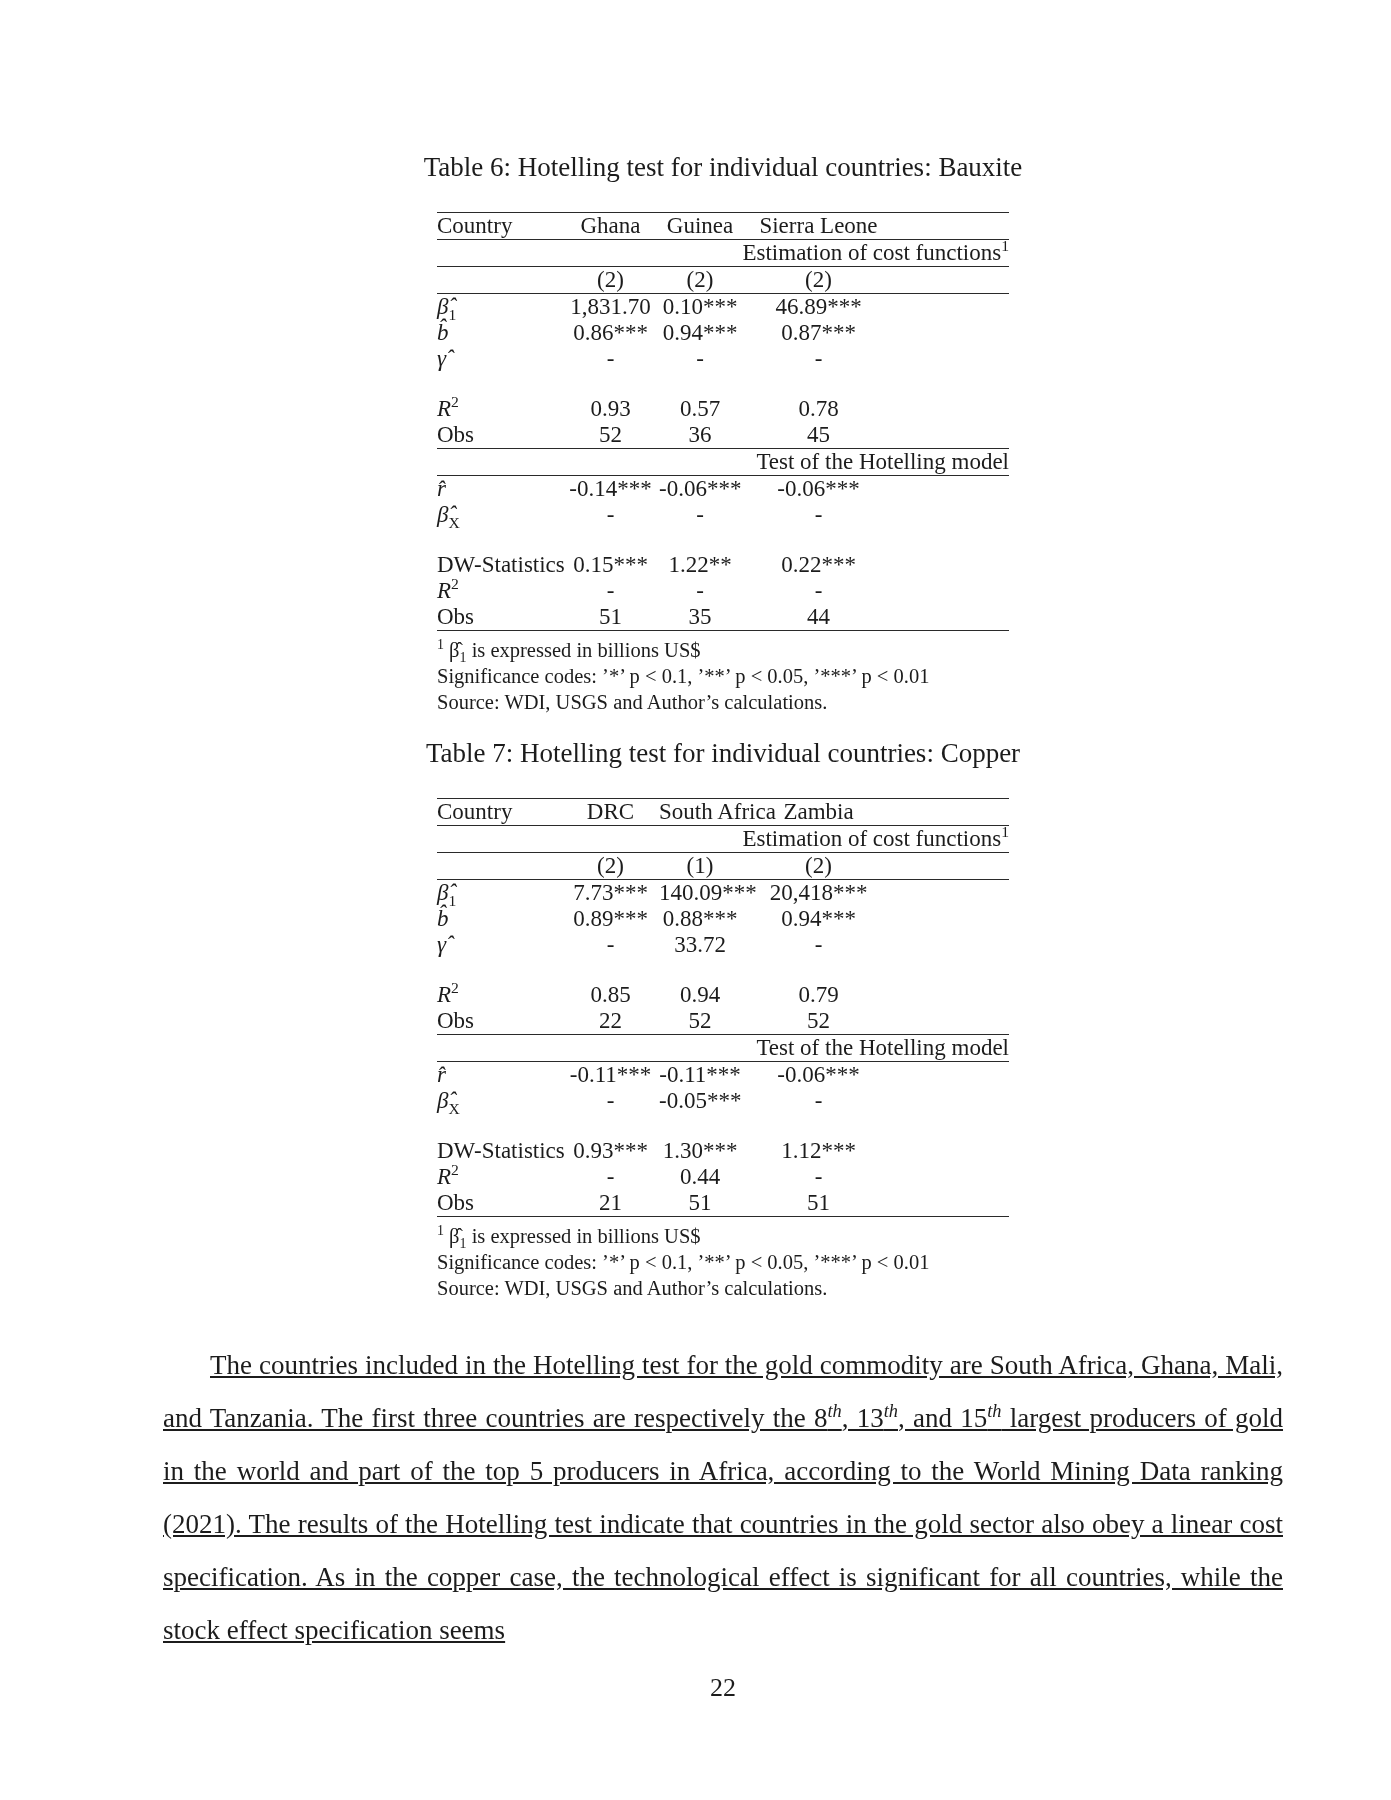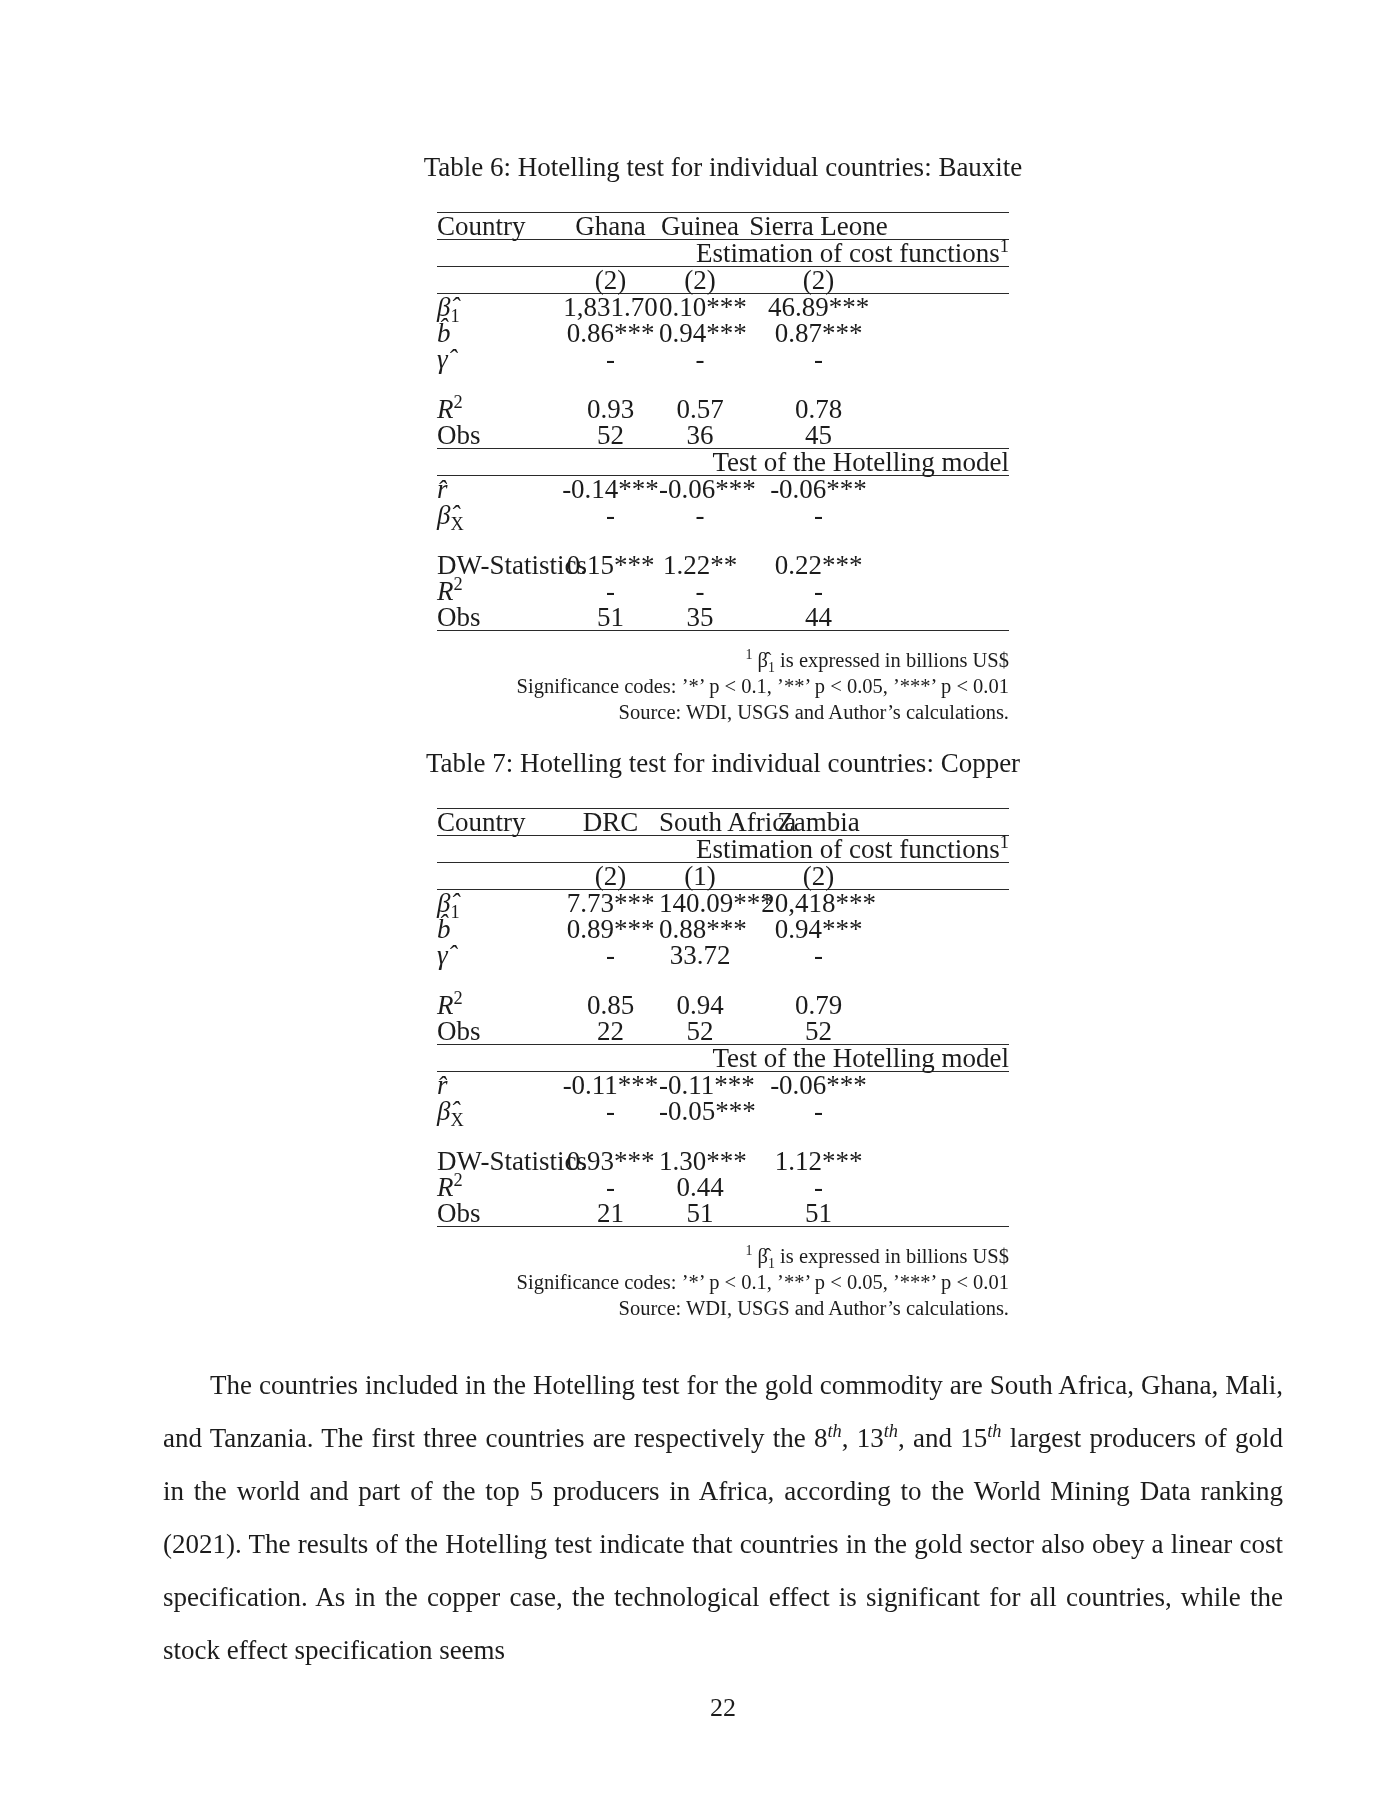--- a/index.html
+++ b/index.html
@@ -20,50 +20,50 @@
   }
   .caption-2 { margin-top:21px; }
   .tablewrap {
     width:572px;
     margin:0 auto;
   }
   table.stat-table {
     width:100%;
     border-collapse:collapse;
     table-layout:fixed;
-    font-size:27px;
+    font-size:23px;
   }
   table.stat-table td {
     padding:0;
     line-height:26px;
     white-space:nowrap;
     overflow:visible;
   }
   .rule-top    { border-top:1.6px solid #2a2a2a; }
   .rule-bottom { border-bottom:1.6px solid #2a2a2a; }
   tr.spacer td { height:24px; }
   td.lbl  { text-align:left; }
   td.ctr  { text-align:center; }
   td.sec  { text-align:right; }
   td.fill { }
   .math { font-style:italic;margin-left:44px; }
   .math sup, .math sub, .sec sup { font-style:normal; }
   sup, sub { font-size:68%; line-height:0; }
   .footnotes {
-    margin-top:16px;
+    margin-top:6px;
     font-size:20.5px;
     line-height:26px;
-    text-align:right;
   }
   .para {
     font-size:27px;
     line-height:53px;
     text-align:justify;
     text-indent:47px;
     margin:38px 0 0 0;
+    text-decoration:underline;
   }
   .para sup { font-style:italic; }
   .pagenum {
     text-align:center;
     font-size:26px;
     margin-top:16px;
   }
 </style>
 </head>
 <body>

